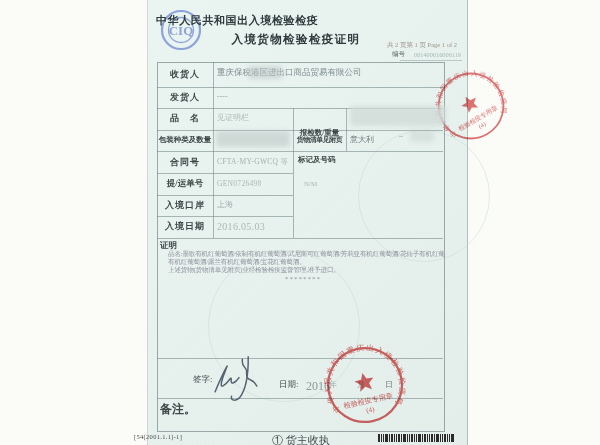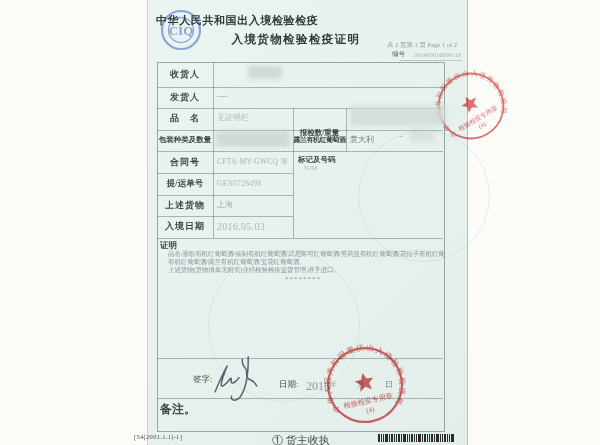--- a/index.html
+++ b/index.html
@@ -62,34 +62,35 @@
     <div class="vl" style="left:65px;top:62px;height:176px;"></div>
     <div class="vl" style="left:145px;top:108px;height:130px;"></div>
     <div class="vl" style="left:198px;top:108px;height:43px;"></div>
 
     <div class="t lab" style="top:68px;">收货人</div>
     <div class="t lab" style="top:91px;">发货人</div>
     <div class="t lab" style="top:112px;">品　名</div>
     <div class="t lab small" style="top:135px;">包装种类及数量</div>
     <div class="t lab" style="top:156px;">合同号</div>
     <div class="t lab" style="top:178px;font-size:8.5px;letter-spacing:0;">提/运单号</div>
-    <div class="t lab" style="top:199px;">上述货物</div>
+    <div class="t lab" style="top:199px;">入境口岸</div>
     <div class="t lab" style="top:220px;">入境日期</div>
 
+    <div class="t val" style="left:69px;top:67px;font-size:8.5px;color:#7e8e90;">重庆保税港区进出口商品贸易有限公司</div>
     <div class="t val" style="left:69px;top:92px;color:#9aa8a6;">----</div>
     <div class="t val" style="left:69px;top:112px;color:#b0bdba;filter:blur(.4px);">见证明栏</div>
     <div class="t val" style="left:69px;top:157px;font-size:7.5px;color:#a2b2b0;letter-spacing:.3px;">CFTA-MY-GWCQ 等</div>
     <div class="t val" style="left:69px;top:179px;font-size:7.5px;color:#aab9b6;letter-spacing:.3px;">GEN0726498</div>
     <div class="t val" style="left:69px;top:199px;color:#9fafad;">上海</div>
     <div class="t val" style="left:69px;top:221px;font-size:10px;color:#aab9b6;letter-spacing:.3px;">2016.05.03</div>
 
     <div class="t rlab" style="left:145px;top:112px;width:53px;text-align:center;margin-top:16px;">报检数/重量</div>
-    <div class="t rlab" style="left:145px;top:135px;width:53px;text-align:center;font-size:7px;letter-spacing:-.5px;">露兰有机红葡萄酒</div>
+    <div class="t rlab" style="left:145px;top:135px;width:53px;text-align:center;font-size:7px;letter-spacing:-.5px;">货物清单见附页</div>
     <div class="t rlab" style="left:150px;top:155px;">标记及号码</div>
-    <div class="t" style="left:156px;top:164px;font-size:7px;color:#aab9b6;">N/M</div>
+    <div class="t" style="left:156px;top:180px;font-size:7px;color:#aab9b6;">N/M</div>
     <div class="t val" style="left:202px;top:134px;color:#6e7e7d;">意大利</div>
     <div class="t" style="left:251px;top:131px;font-size:8px;color:#8a9a98;">–</div>
 
     <div class="redact" style="left:100px;top:66px;width:34px;height:13px;"></div>
     <div class="redact light" style="left:202px;top:106px;width:96px;height:20px;"></div>
     <div class="redact" style="left:68px;top:131px;width:74px;height:16px;"></div>
     <div class="redact" style="left:262px;top:130px;width:24px;height:12px;opacity:.35;"></div>
 
     <div class="t" style="left:12px;top:240px;font-size:8.5px;font-weight:bold;">证明</div>
     <div class="t cline" style="left:20px;top:250px;width:276px;overflow:hidden;">品名:墨歌有机红葡萄酒/依制有机红葡萄酒/武尼斯可红葡萄酒/芳莉亚有机红葡萄酒/花仙子有机红葡萄酒/瑞玛</div>

